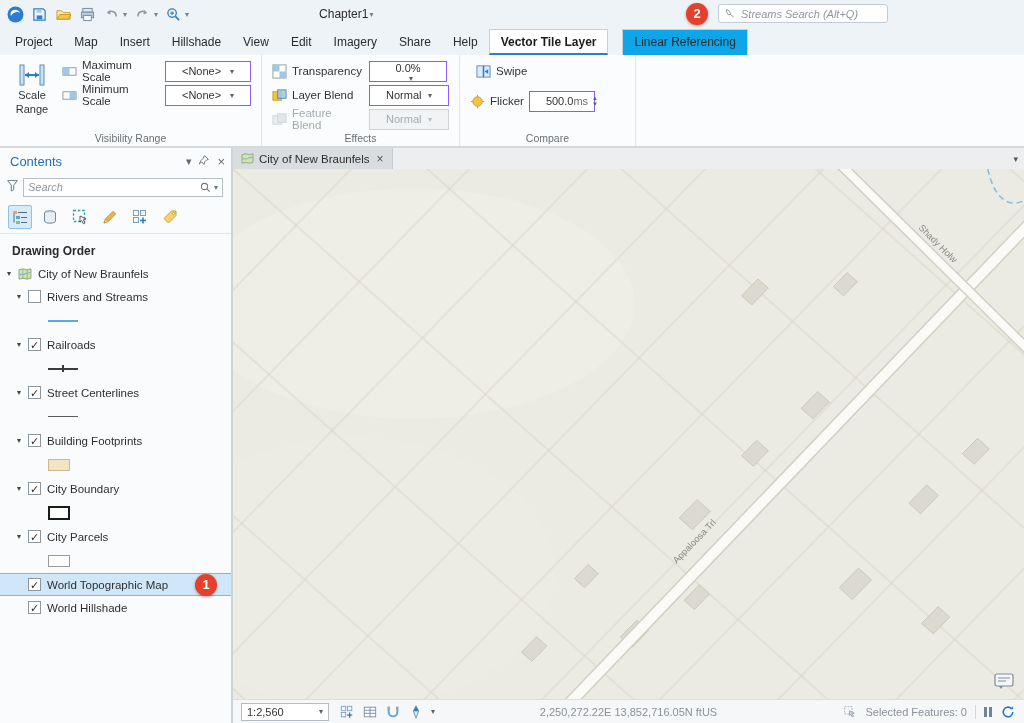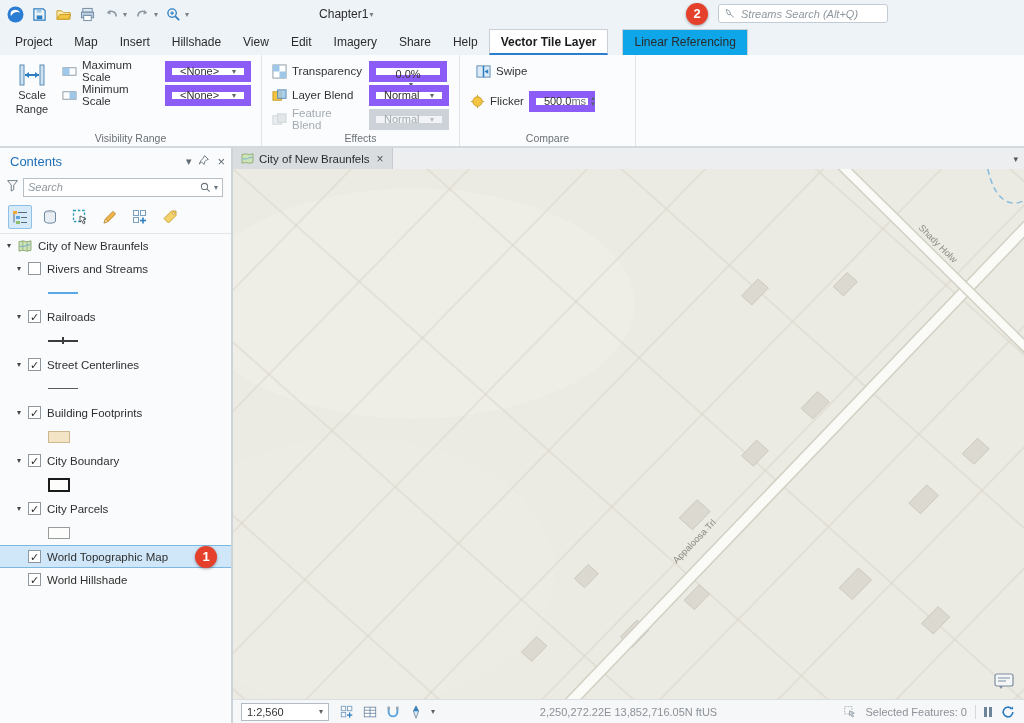--- a/index.html
+++ b/index.html
@@ -29,21 +29,21 @@
   
   .ribbon { height:92px; background:#fbfcfd; border-bottom:1px solid #d4d9de; display:flex; flex:0 0 auto; }
   .rgroup { position:relative; border-right:1px solid #e2e6ea; padding:6px 10px 16px 10px; display:flex; gap:8px; }
   .rgroup-label { position:absolute; bottom:2px; left:0; right:0; text-align:center; font-size:10.5px; color:#6b7075; }
   .bigbtn { width:44px; display:flex; flex-direction:column; align-items:center; justify-content:flex-start; gap:2px; padding-top:2px; }
   .bigbtn .blabel { font-size:11px; color:#333; text-align:center; line-height:1.25; }
   .rrows { display:flex; flex-direction:column; gap:4px; }
   .rrow { display:flex; align-items:center; gap:5px; height:20px; }
   .rlabel { font-size:11.5px; color:#333; }
   .rrow.disabled .rlabel { color:#a3abb2; }
-  .combo { display:flex; align-items:center; justify-content:space-between; background:#fff; border:7px solid #8b5cf6; height:21px; padding:0 8px; font-size:11px; color:#333; }
+  .combo { display:flex; align-items:center; justify-content:space-between; background:#fff; border:1px solid #8b5cf6; height:21px; padding:0 16px; font-size:11px; color:#333; }
   .combo .chev { font-size:8px; color:#5a6268; margin-left:6px; }
   .combo.disabled { background:#f1f3f4; color:#a3abb2; border-color:#ccd2d7; }
   .combo.disabled .chev { color:#b6bcc1; }
   .w86 { width:86px; } .w80 { width:80px; } .w78 { width:78px;flex-direction:column; }
   .spin { display:flex; flex-direction:column; justify-content:center; margin-left:4px; }
   .spin span { font-size:6px; line-height:6px; color:#5a6268; }
   .btn-flat { display:flex; align-items:center; gap:5px; padding:2px 6px; }
 
   
   .main { flex:1 1 auto; display:flex; min-height:0; }
@@ -378,20 +378,21 @@
             </svg>
         </span>
         <span class="tool">
           <svg width="16" height="16" viewBox="0 0 16 16">
               <path d="M2 9.5L9.5 2H14v4.5L6.5 14z" fill="#f5d26b" stroke="#c9a23f"></path>
               <circle cx="11.5" cy="4.5" r="1.1" fill="#fff" stroke="#c9a23f"></circle>
             </svg>
         </span>
       </div>
 
+      <div class="drawing-order">Drawing Order</div>
 
       <div class="tree">
 
         <div class="tree-row map-row">
           <span class="expander">▾</span>
           <span style="margin-left:4px;display:flex;">
             <svg width="14" height="12" viewBox="0 0 16 14">
                 <path d="M1 2l4.5-1 5 1L15 1v11l-4.5 1-5-1L1 13z" fill="#cfe3b8" stroke="#7c9b5f" stroke-width="0.9"></path>
                 <path d="M5.5 1v11M10.5 2v11" stroke="#7c9b5f" stroke-width="0.7"></path>
                 <path d="M2 8c2-2 4 1 6-1s4 0 6-2" fill="none" stroke="#5aa3dc" stroke-width="1"></path>

